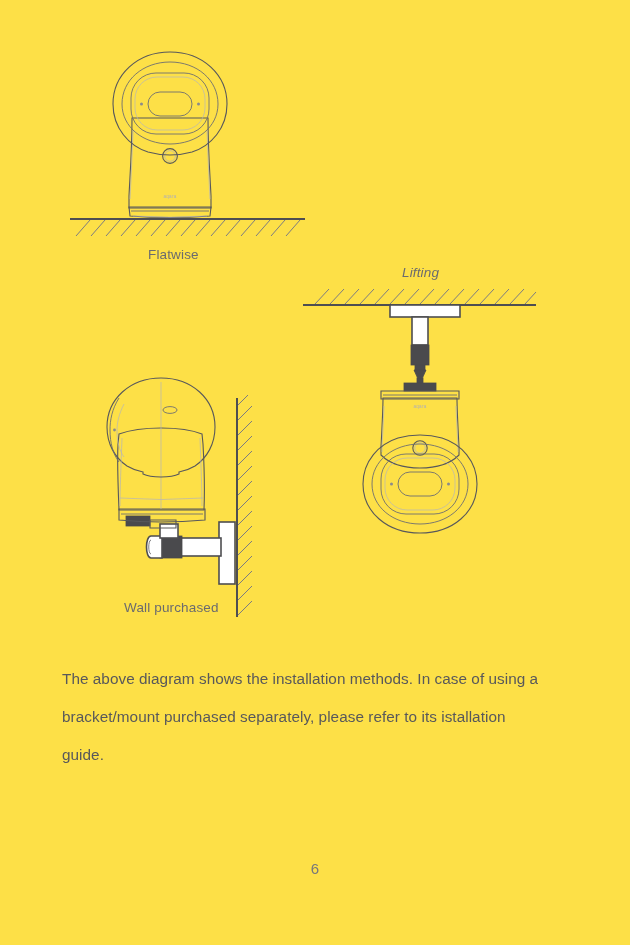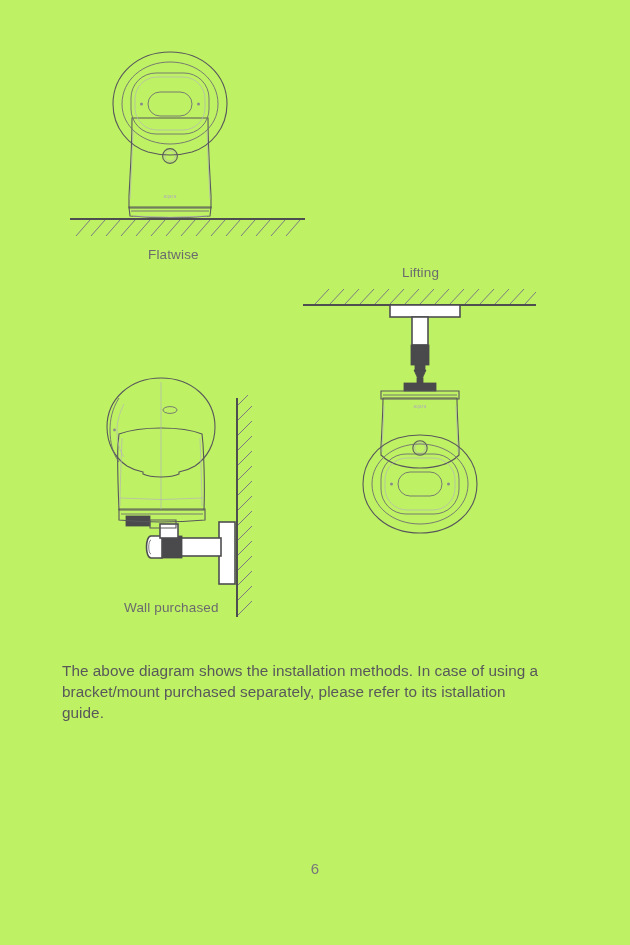--- a/index.html
+++ b/index.html
@@ -14,21 +14,21 @@
     position: relative;
     overflow: hidden;
     font-family: "Liberation Sans", sans-serif;
     color: #58585b;
     -webkit-font-smoothing: antialiased;
   }
 
   .page {
     position: absolute;
     inset: 0;
-    background: #bef264;
+    background: #fde047;
   }
 
   
   .diagram-canvas {
     position: absolute;
     left: 0;
     top: 0;
     width: 630px;
     height: 640px;
   }
@@ -47,35 +47,36 @@
     letter-spacing: 0.15px;
     white-space: nowrap;
   }
   .caption-flatwise {
     left: 148px;
     top: 247px;
   }
   .caption-lifting {
     left: 402px;
     top: 265px;
+    font-style: italic;
   }
   .caption-wall {
     left: 124px;
     top: 600px;
   }
 
   
   .body-text {
     position: absolute;
     left: 62px;
     top: 645px;
     width: 478px;
     font-family: "Liberation Sans", sans-serif;
     font-size: 15.3px;
-    line-height: 21px;
+    line-height: 38px;
     color: #58585b;
     letter-spacing: 0.05px;
     text-align: left;
   }
 
   
   .page-number {
     position: absolute;
     left: 0;
     top: 860px;

